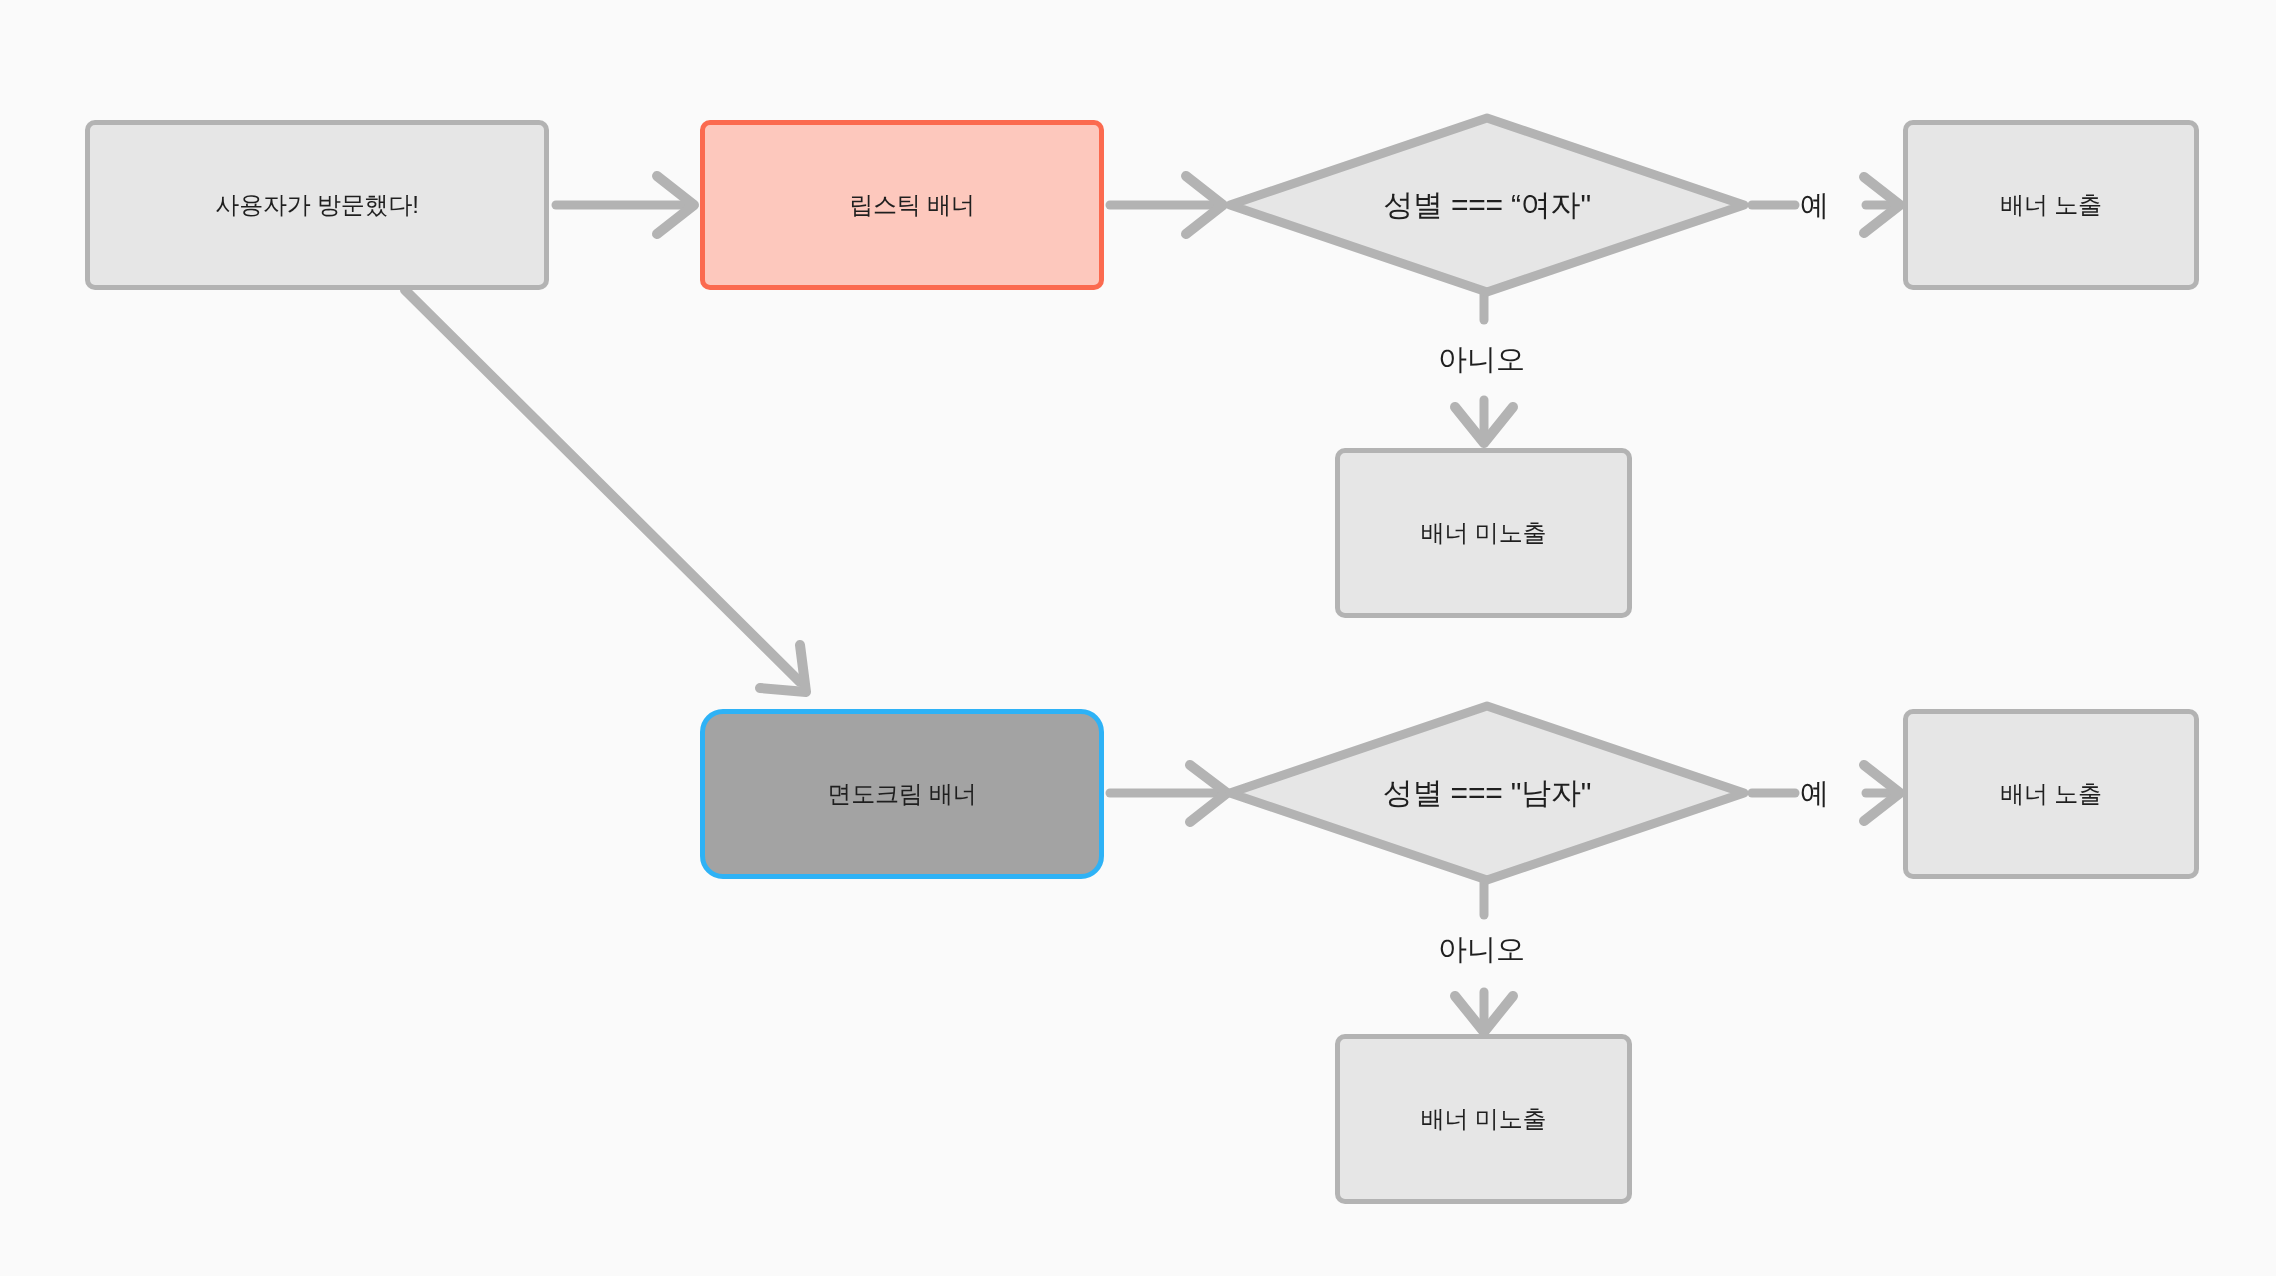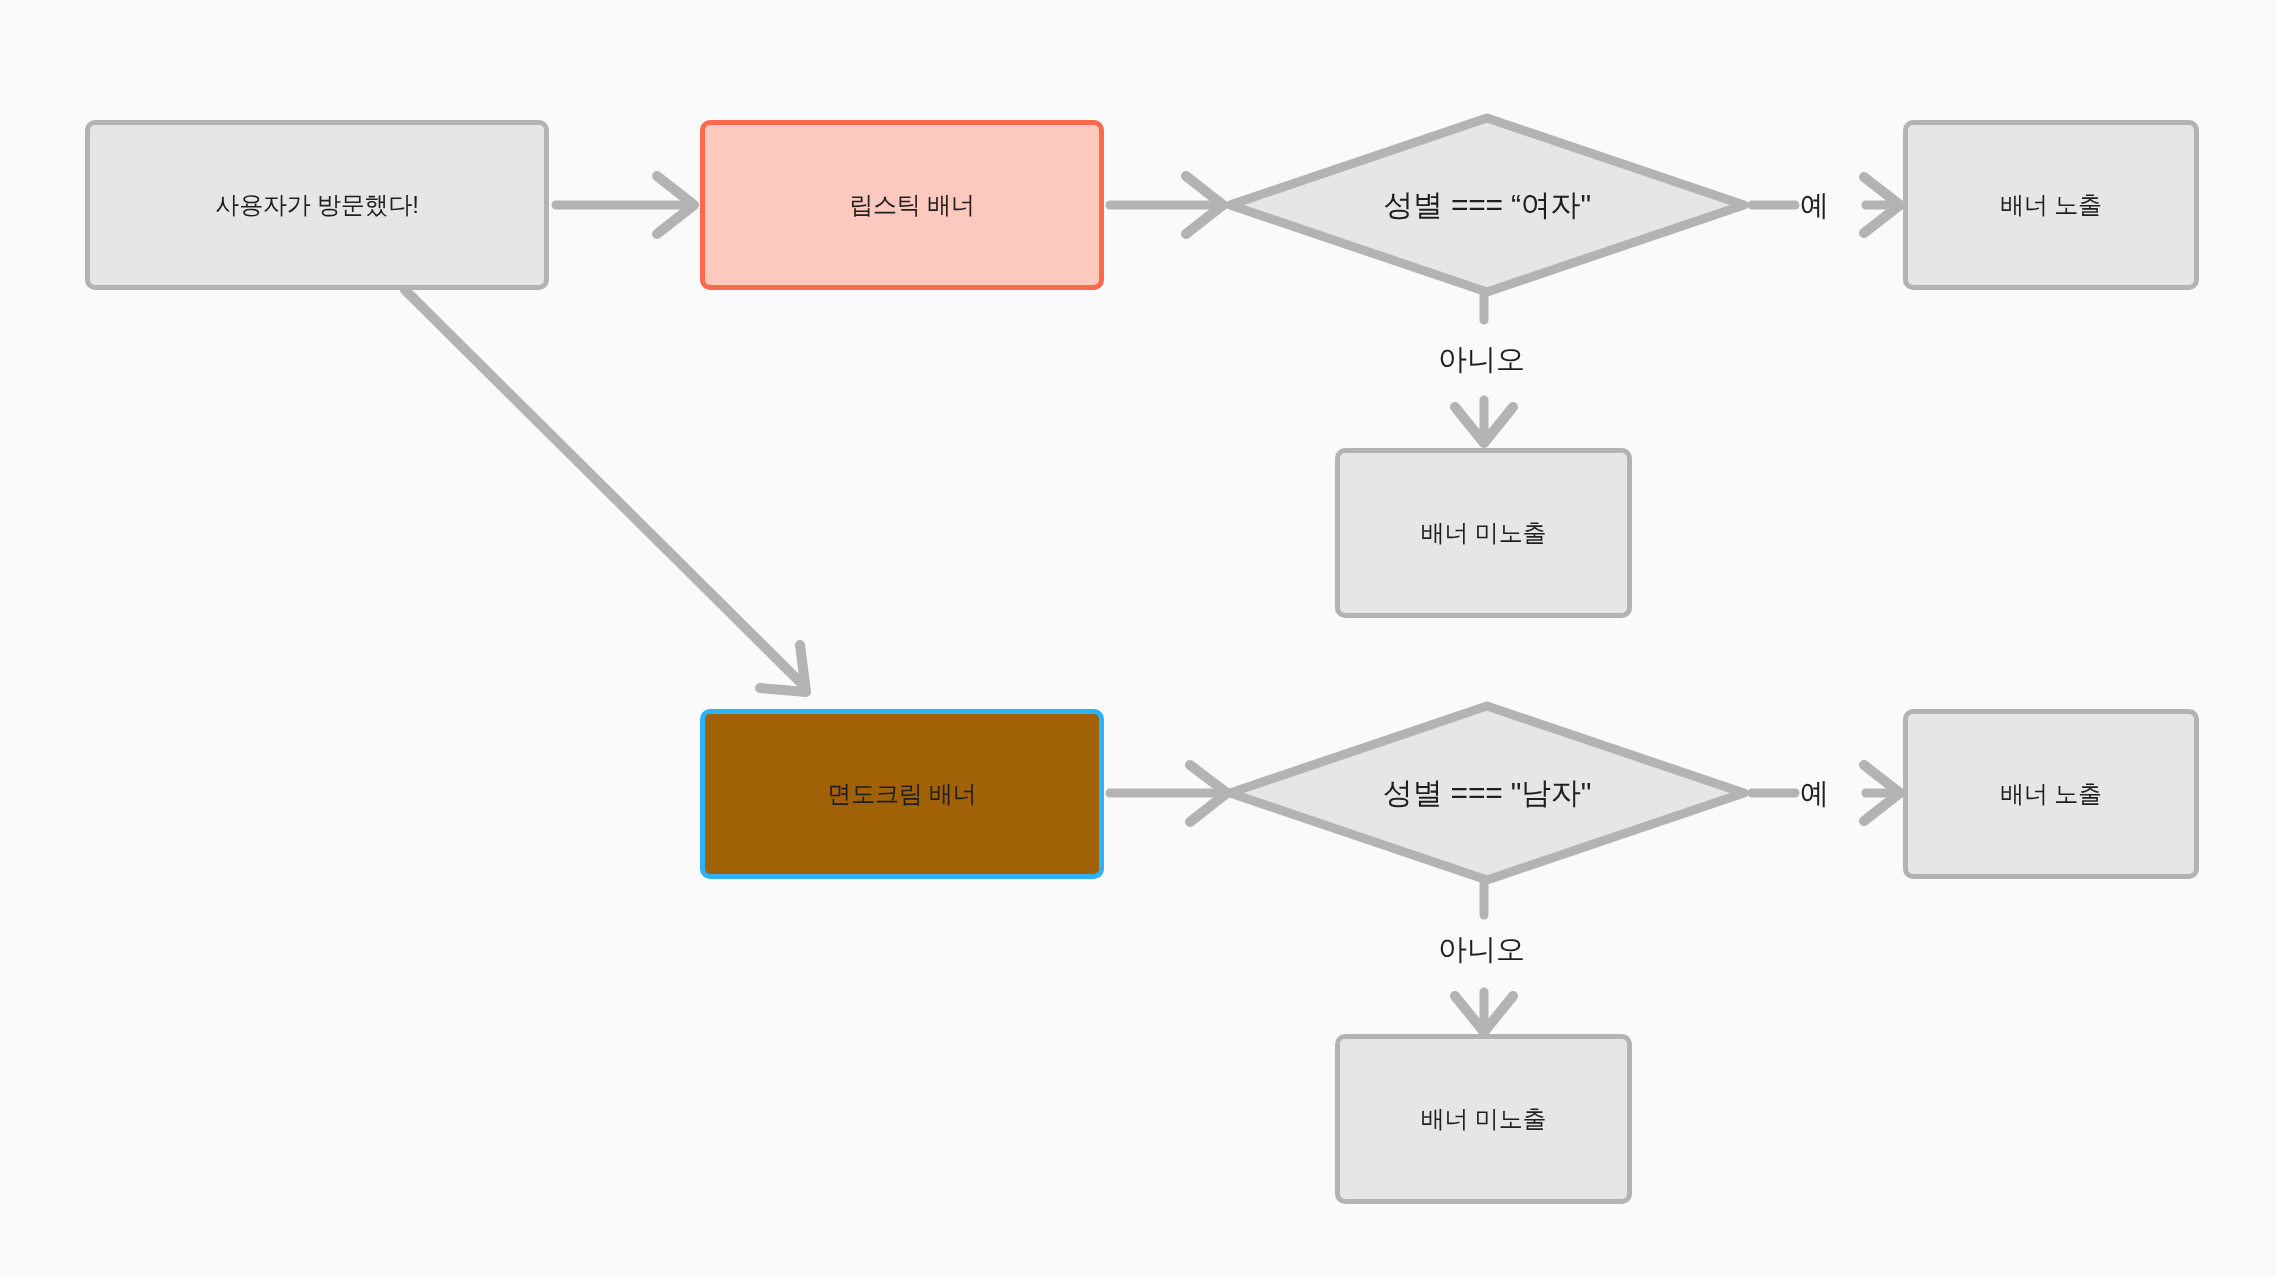--- a/index.html
+++ b/index.html
@@ -37,22 +37,23 @@
   }
   .rect.gray {
     background: #e6e6e6;
     border-color: #b3b3b3;
   }
   .rect.red {
     background: #fdc8bd;
     border-color: #fb6a4f;
   }
   .rect.blue {
-    background: #a16207;
+    background: #a3a3a3;
     border-color: #2eb2f6;
+    border-radius: 23px;
   }
   .diamond-wrap {
     position: absolute;
   }
   .diamond-wrap svg {
     position: absolute;
     left: 0;
     top: 0;
     overflow: visible;
   }

